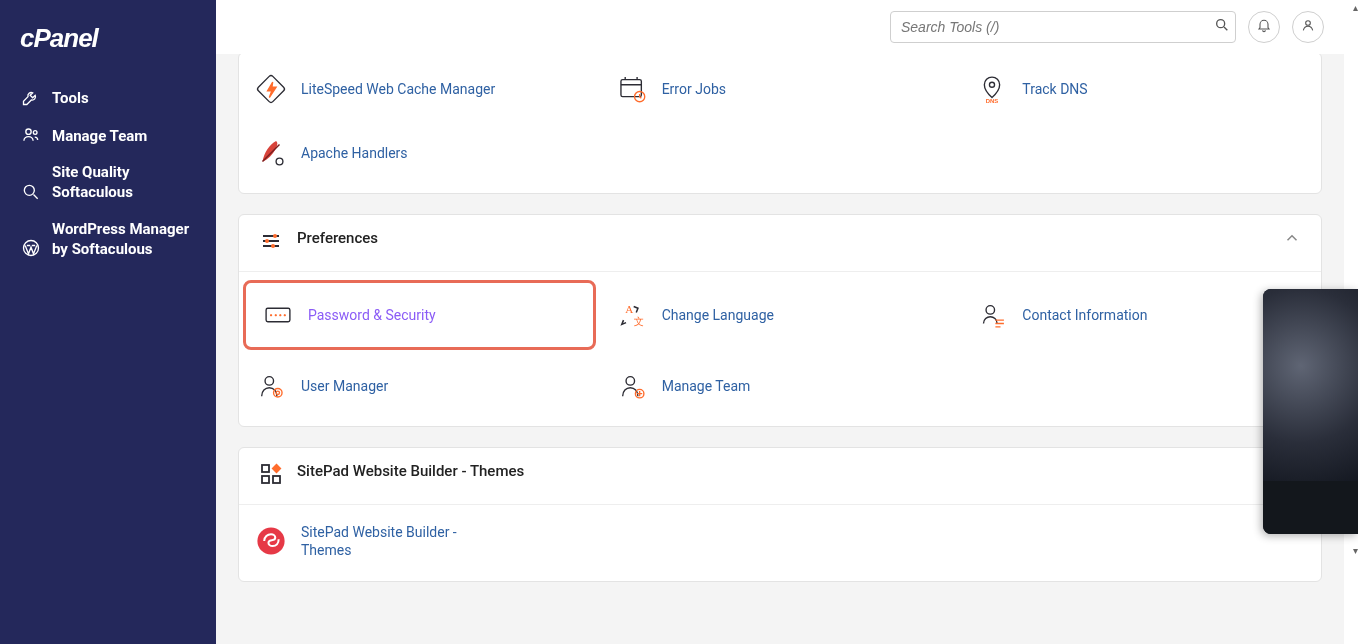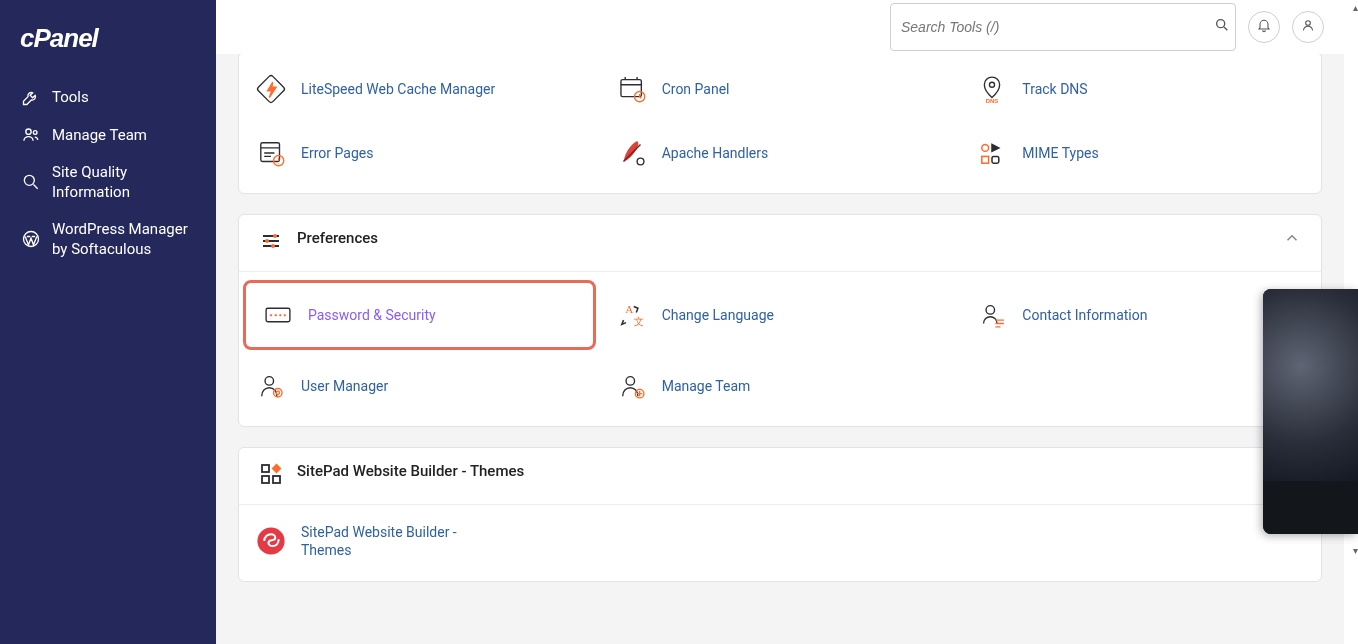--- a/index.html
+++ b/index.html
@@ -1,28 +1,28 @@
 <!DOCTYPE html>
 <html><head>
 <meta charset="utf-8">
 <style>
   * { box-sizing: border-box; margin: 0; padding: 0; }
   body { font-family: -apple-system, BlinkMacSystemFont, "Segoe UI", Roboto, Helvetica, Arial, sans-serif; background: #fff; width: 1358px; height: 644px; overflow: hidden; position: relative; }
   .sidebar { position: fixed; left: 0; top: 0; width: 216px; height: 644px; background: #24285b; color: #fff; padding: 23px 12px 12px 12px; }
   .logo { font-style: italic; font-weight: 700; font-size: 26px; letter-spacing: -1px; margin: 0 0 24px 8px; font-family: Arial, sans-serif; }
   .logo .c { font-weight:900; }
-  .nav-item { display: flex; align-items: center; gap: 10px; padding: 8px 8px; font-size: 15px; cursor: pointer; border-radius: 4px; }
+  .nav-item { display: flex; align-items: flex-end; gap: 10px; padding: 8px 8px; font-size: 15px; cursor: pointer; border-radius: 4px; font-weight: bold; }
   .nav-item .ico { width: 22px; height: 22px; flex: none; display:flex; align-items:center; justify-content:center; }
   .nav-item .ico svg { width:20px; height:20px; fill:none; stroke:#fff; stroke-width:1.6; }
   .nav-item span.label { line-height: 1.35; }
 
   .main { position: absolute; left: 216px; top: 0; width: 1128px; height: 644px; overflow-y: auto; background: #f4f4f4; }
   .topbar { position: sticky; top:0; background:#fff; height:54px; display:flex; align-items:center; justify-content:flex-end; padding: 0 20px; gap:12px; z-index: 5; }
   .search-wrap { position:relative; width:346px; }
-  .search-input { width:100%; height:48px; border:1px solid #cfcfcf; border-radius:4px; padding: 0 32px 0 10px; font-size:14px; color:#333; }
+  .search-input { width:100%; height:32px; border:1px solid #cfcfcf; border-radius:4px; padding: 0 32px 0 10px; font-size:14px; color:#333; }
   .search-input::placeholder{ color:#777; font-style:italic; }
   .search-ico-btn { position:absolute; right:6px; top:50%; transform:translateY(-50%); color:#555; }
   .top-round { width:32px; height:32px; border:1px solid #cfcfcf; border-radius:50%; display:flex; align-items:center; justify-content:center; cursor:pointer; }
   .top-round svg{ width:16px; height:16px; fill:none; stroke:#555; stroke-width:1.6; }
 
   .content { padding: 4px 22px 20px 22px; }
   .section { background:#fff; border:1px solid #e3e3e3; border-radius:6px; margin-bottom: 20px; }
   .section-header { display:flex; gap: 14px; padding: 14px 20px; cursor:pointer; }
   .section-header .apps-ico svg{ width:24px; height:24px; }
   .section-title { font-size:15px; color:#222; font-weight:500; }
@@ -78,21 +78,21 @@
     <span class="label">Manage Team</span>
   </div>
 
   <div class="nav-item">
     <div class="ico">
       <svg viewBox="0 0 24 24">
           <circle cx="10" cy="10" r="6"></circle>
           <path d="M15 15l5 5"></path>
         </svg>
     </div>
-    <span class="label">Site Quality Information</span>
+    <span class="label">Site Quality Softaculous</span>
   </div>
 
   <div class="nav-item">
     <div class="ico">
       <svg viewBox="0 0 24 24">
           <circle cx="12" cy="12" r="9"></circle>
           <path d="M5 9l4 10 3-8 3 8 4-10M7 9h4m2 0h4"></path>
         </svg>
     </div>
     <span class="label">WordPress Manager by Softaculous</span>
@@ -140,63 +140,41 @@
         </div>
         <div class="app-item">
           <div class="aico">
             <svg viewBox="0 0 40 40" fill="none" stroke-width="1.6">
                 <rect x="7" y="9" width="24" height="20" rx="2" class="stk-dark"></rect>
                 <path d="M7 15h24M12 9v-3M26 9v-3" class="stk-dark"></path>
                 <circle cx="29" cy="29" r="6" class="stk-or"></circle>
                 <path d="M29 26v3l2 2" class="stk-or"></path>
               </svg>
           </div>
-          <a>Cron Panel</a>
+          <a>Error Jobs</a>
         </div>
         <div class="app-item">
           <div class="aico">
             <svg viewBox="0 0 40 40" fill="none" stroke-width="1.6">
                 <path d="M20 6c-5 0-9 4-9 9 0 7 9 15 9 15s9-8 9-15c0-5-4-9-9-9z" class="stk-dark"></path>
                 <circle cx="20" cy="15" r="3" class="stk-dark"></circle>
                 <text x="20" y="37" font-size="7" text-anchor="middle" class="fil-or" font-family="Arial" font-weight="700">DNS</text>
               </svg>
           </div>
           <a>Track DNS</a>
         </div>
         <div class="app-item">
           <div class="aico">
             <svg viewBox="0 0 40 40" fill="none" stroke-width="1.6">
-                <rect x="8" y="8" width="22" height="22" rx="2" class="stk-dark"></rect>
-                <path d="M8 14h22M12 20h12M12 24h8" class="stk-dark"></path>
-                <circle cx="29" cy="29" r="6" class="stk-or"></circle>
-                <path d="M29 26v3m0 3v.5" class="stk-or"></path>
-              </svg>
-          </div>
-          <a>Error Pages</a>
-        </div>
-        <div class="app-item">
-          <div class="aico">
-            <svg viewBox="0 0 40 40" fill="none" stroke-width="1.6">
                 <path d="M26 6c-8 4-14 14-16 24 6-2 12-8 16-16 2-4 2-6 0-8z" fill="#d8433a"></path>
                 <path d="M10 30l20-20" stroke="#7a1f1f"></path>
                 <circle cx="30" cy="30" r="4" class="stk-dark"></circle>
               </svg>
           </div>
           <a>Apache Handlers</a>
-        </div>
-        <div class="app-item">
-          <div class="aico">
-            <svg viewBox="0 0 40 40" fill="none" stroke-width="1.8">
-                <circle cx="12" cy="14" r="4" class="stk-or"></circle>
-                <path d="M20 10l8 4-8 4z" class="stk-dark" fill="#2c2c34"></path>
-                <rect x="8" y="24" width="8" height="8" class="stk-or"></rect>
-                <rect x="20" y="24" width="8" height="8" rx="2" class="stk-dark"></rect>
-              </svg>
-          </div>
-          <a>MIME Types</a>
         </div>
       </div>
     </div>
 
     <div class="section">
       <div class="section-header">
         <span class="apps-ico">
           <svg viewBox="0 0 24 24" fill="none" stroke-width="1.8">
               <path d="M4 7h16M4 12h16M4 17h16" class="stk-dark"></path>
               <circle cx="16" cy="7" r="2" class="fil-or"></circle>

